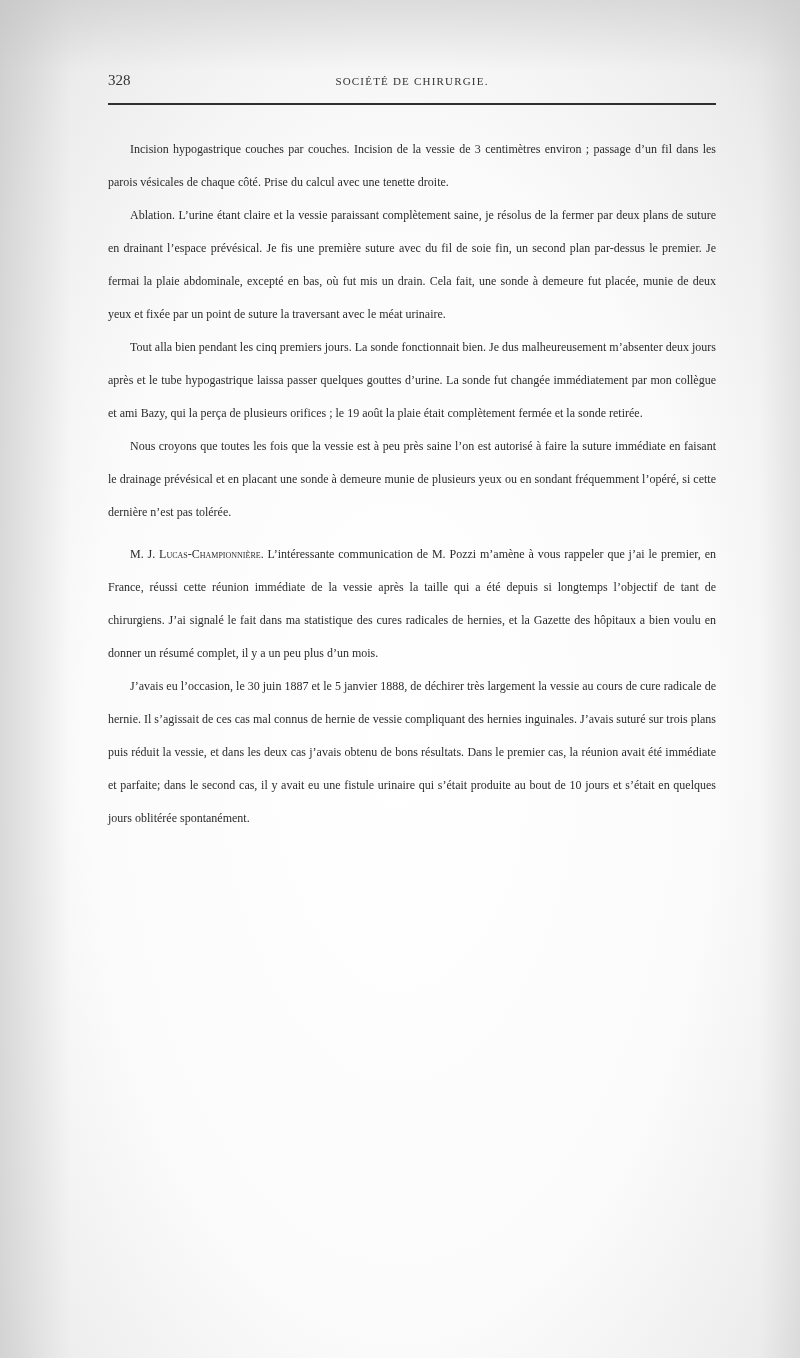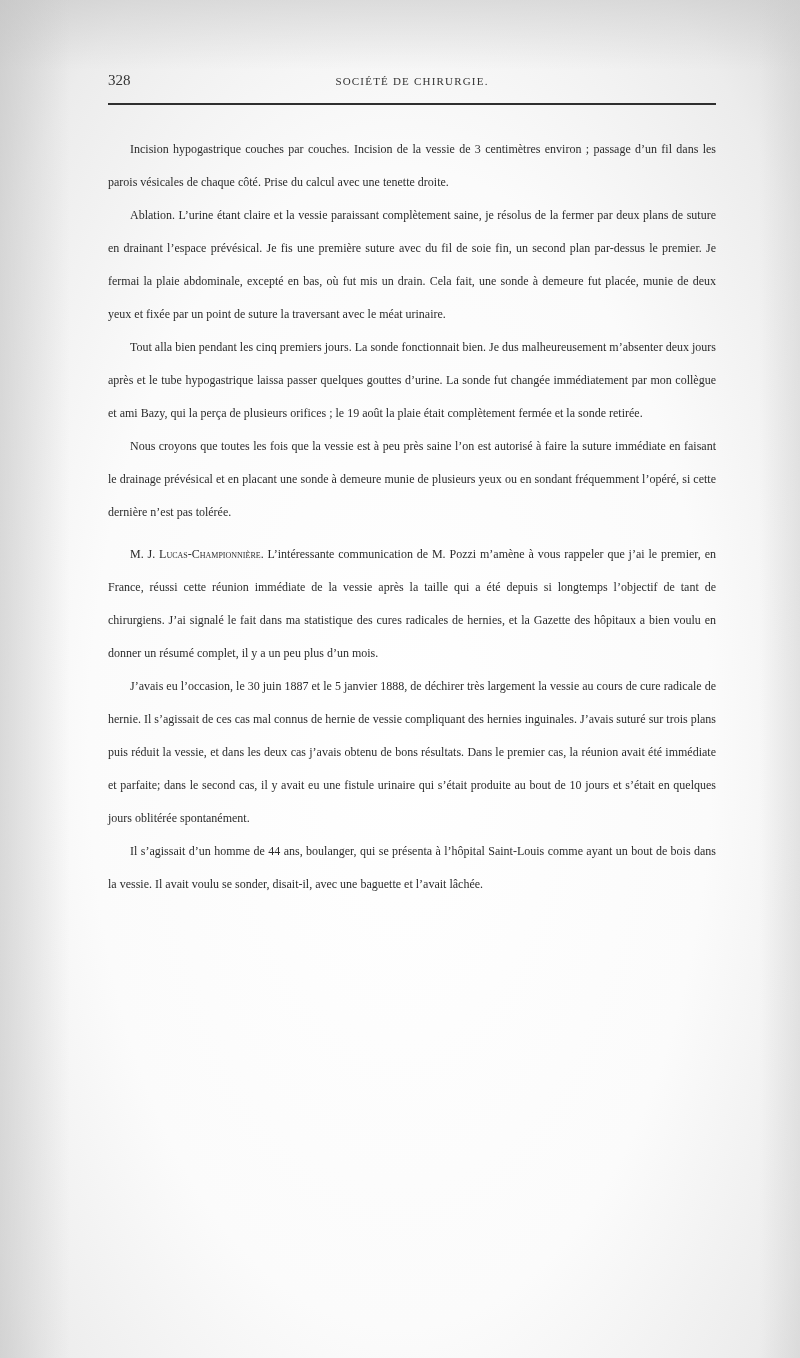--- a/index.html
+++ b/index.html
@@ -107,15 +107,14 @@
 
   <div class="rule"></div>
 
   <div class="text-block">
     <p>Incision hypogastrique couches par couches. Incision de la vessie de 3 centimètres environ ; passage d’un fil dans les parois vésicales de chaque côté. Prise du calcul avec une tenette droite.</p>
     <p>Ablation. L’urine étant claire et la vessie paraissant complètement saine, je résolus de la fermer par deux plans de suture en drainant l’espace prévésical. Je fis une première suture avec du fil de soie fin, un second plan par-dessus le premier. Je fermai la plaie abdominale, excepté en bas, où fut mis un drain. Cela fait, une sonde à demeure fut placée, munie de deux yeux et fixée par un point de suture la traversant avec le méat urinaire.</p>
     <p>Tout alla bien pendant les cinq premiers jours. La sonde fonctionnait bien. Je dus malheureusement m’absenter deux jours après et le tube hypogastrique laissa passer quelques gouttes d’urine. La sonde fut changée immédiatement par mon collègue et ami Bazy, qui la perça de plusieurs orifices ; le 19 août la plaie était complètement fermée et la sonde retirée.</p>
     <p>Nous croyons que toutes les fois que la vessie est à peu près saine l’on est autorisé à faire la suture immédiate en faisant le drainage prévésical et en placant une sonde à demeure munie de plusieurs yeux ou en sondant fréquemment l’opéré, si cette dernière n’est pas tolérée.</p>
     <p class="spaced"><span class="sc">M. J. Lucas-Championnière.</span><span> L’intéressante communication de M. Pozzi m’amène à vous rappeler que j’ai le premier, en France, réussi cette réunion immédiate de la vessie après la taille qui a été depuis si longtemps l’objectif de tant de chirurgiens. J’ai signalé le fait dans ma statistique des cures radicales de hernies, et la </span><span class="it">Gazette des hôpitaux</span><span> a bien voulu en donner un résumé complet, il y a un peu plus d’un mois.</span></p>
     <p>J’avais eu l’occasion, le 30 juin 1887 et le 5 janvier 1888, de déchirer très largement la vessie au cours de cure radicale de hernie. Il s’agissait de ces cas mal connus de hernie de vessie compliquant des hernies inguinales. J’avais suturé sur trois plans puis réduit la vessie, et dans les deux cas j’avais obtenu de bons résultats. Dans le premier cas, la réunion avait été immédiate et parfaite; dans le second cas, il y avait eu une fistule urinaire qui s’était produite au bout de 10 jours et s’était en quelques jours oblitérée spontanément.</p>
-    <p>Il s’agissait d’un homme de 44 ans, boulanger, qui se présenta à l’hôpital Saint-Louis comme ayant un bout de bois dans la vessie. Il avait voulu se sonder, disait-il, avec une baguette et l’avait lâchée.</p>
   </div>
 </div>
 
 </body></html>

